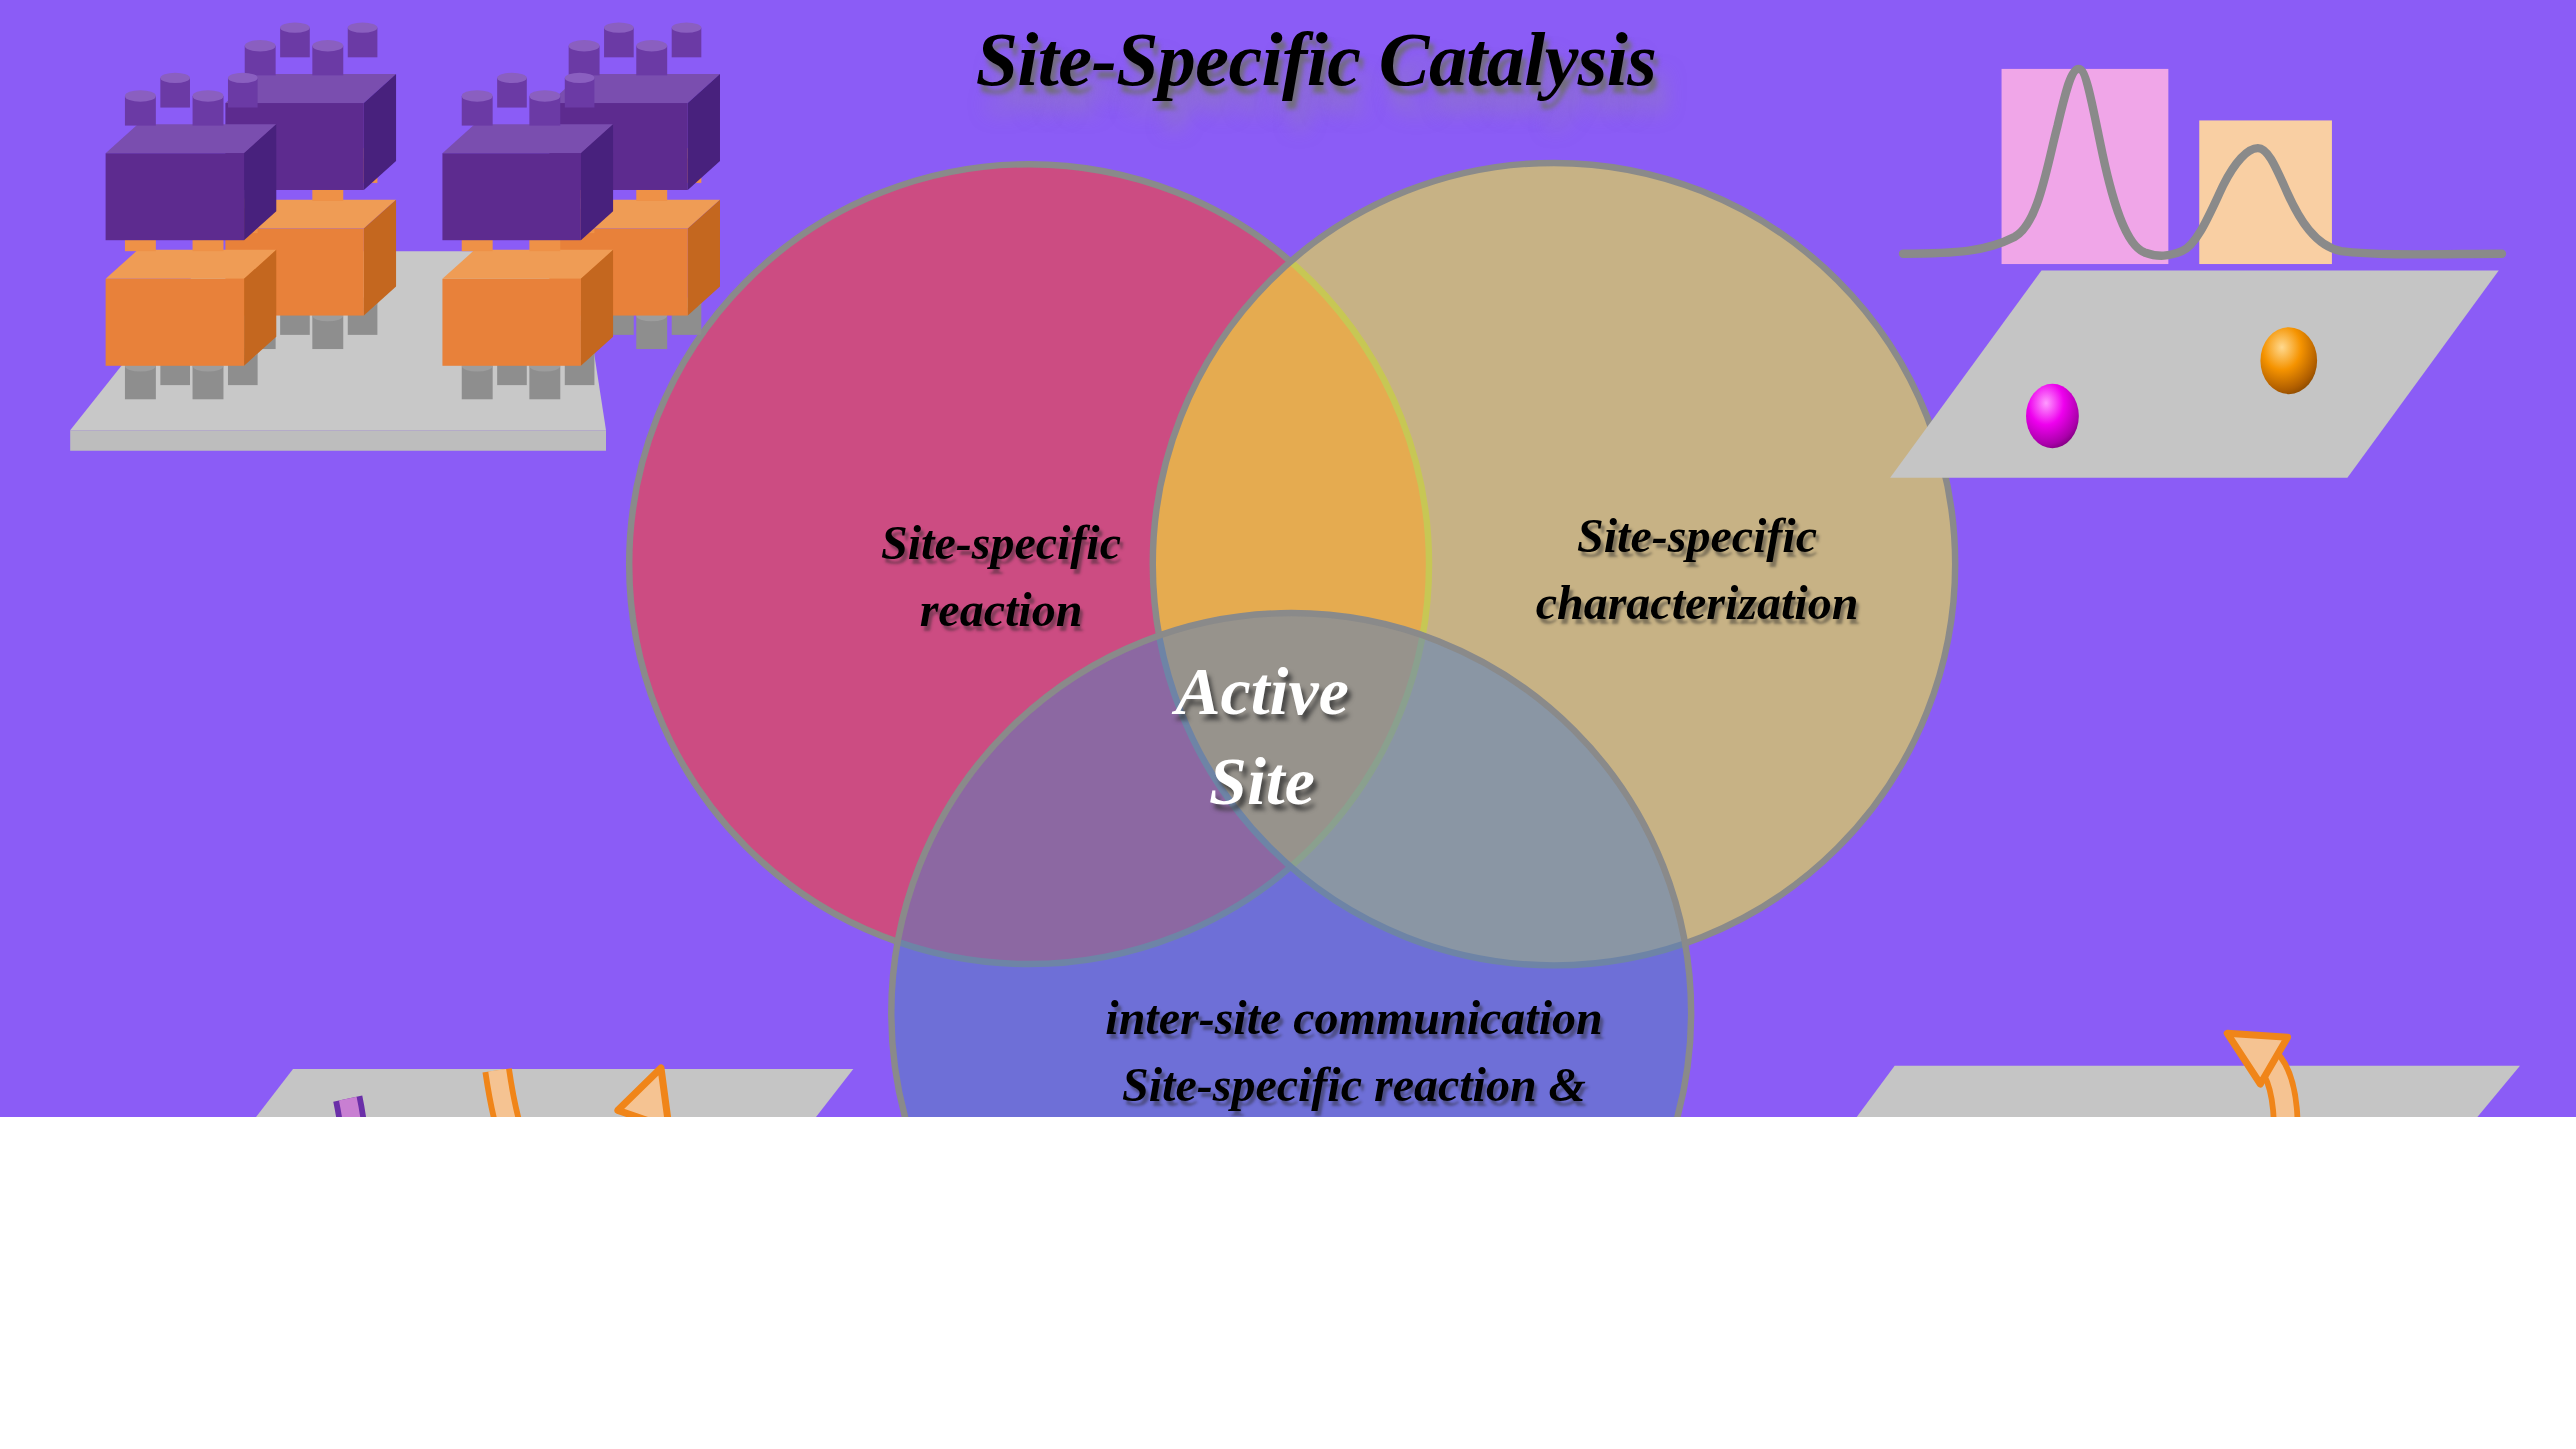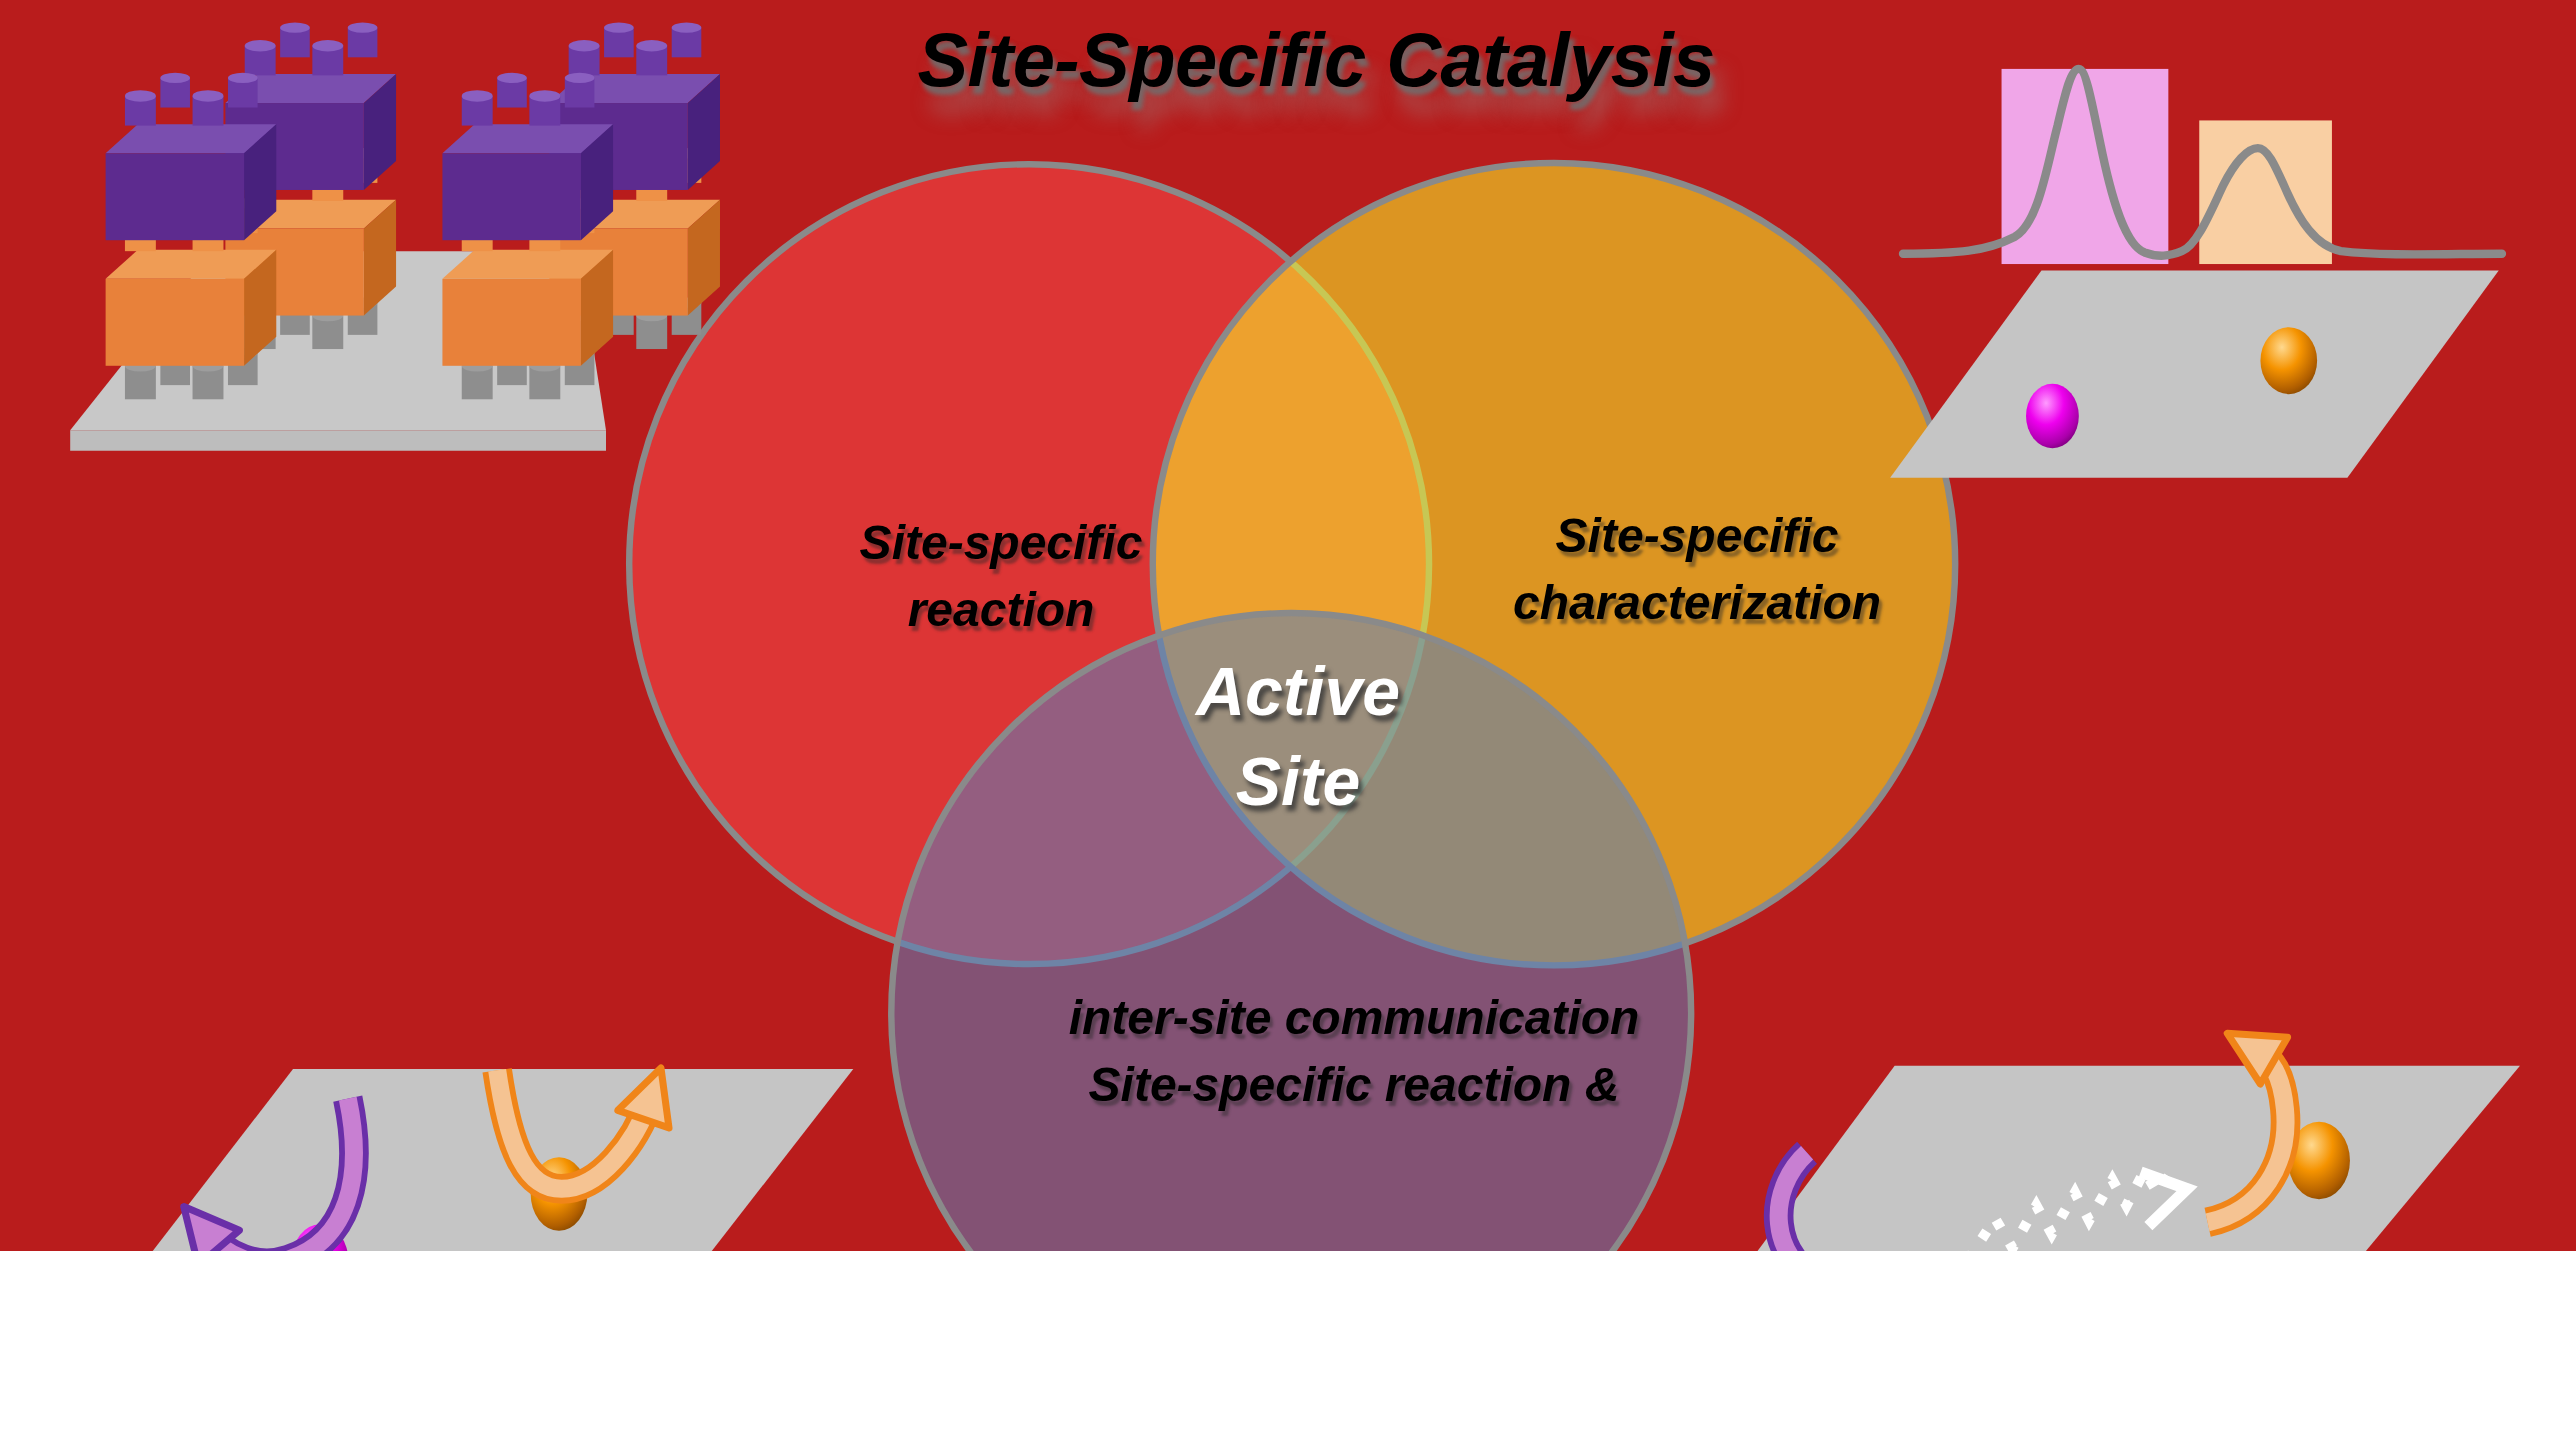--- a/index.html
+++ b/index.html
@@ -1,21 +1,21 @@
 <!DOCTYPE html>
 <html style="font-size:10.3px"><head>
 <meta charset="utf-8">
 <style>
   html,body{margin:0;padding:0;background:#ffffff;}
   #stage{
     position:relative;
-    width:2576px;height:1251px;
-    background:#b91c1c;
+    width:2576px;height:1117px;
+    background:#8b5cf6;
     overflow:hidden;
-    font-family:Liberation Sans, sans-serif;
+    font-family:Liberation Serif, serif;
   }
   #artwork{position:absolute;left:0;top:0;width:2576px;height:1449px;}
   .txt{
     position:absolute;
     transform:translateX(-50%);
     text-align:center;
     font-weight:bold;
     font-style:italic;
     white-space:nowrap;
   }
@@ -183,21 +183,21 @@
   <div class="txt circle-label" style="left:953px; top:509px;">
     <div>Site-specific</div>
     <div>reaction</div>
   </div>
 
   <div class="txt circle-label" style="left:1649px; top:502px;">
     <div>Site-specific</div>
     <div>characterization</div>
   </div>
 
-  <div class="txt center-label" style="left:1298px; top:647px;">
+  <div class="txt center-label" style="left:1262px; top:647px;">
     <div>Active</div>
     <div>Site</div>
   </div>
 
   <div class="txt circle-label" style="left:1306px; top:984px;">
     <div>inter-site communication</div>
     <div>Site-specific reaction &amp;</div>
   </div>
 
 </div>

